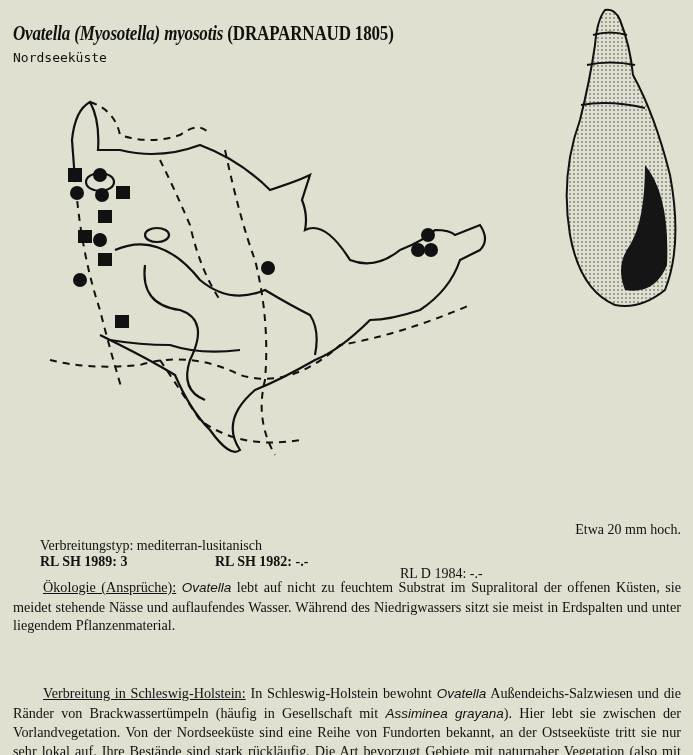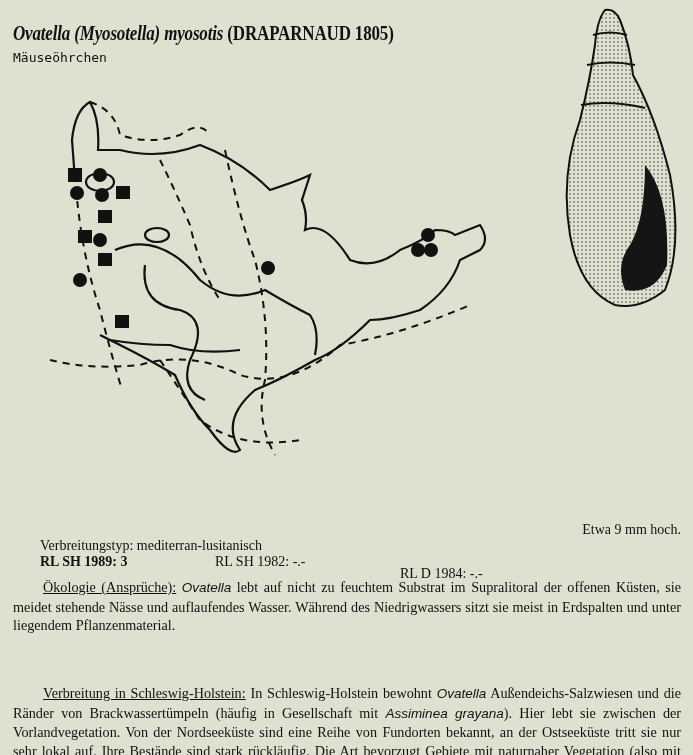--- a/index.html
+++ b/index.html
@@ -20,21 +20,21 @@
   </style>
 </head>
 <body>
 
 <div class="title">
   <i>Ovatella</i>
   <i>(Myosotella)</i>
   <i>myosotis</i>
   <span>(DRAPARNAUD 1805)</span>
 </div>
-<div class="common">Mäuseöhrchen</div>
+<div class="common">Nordseeküste</div>
 
 <svg class="map" viewBox="0 0 460 390">
   <g fill="none" stroke="#111" stroke-width="2.2">
     <path d="M35 90 L32 50 Q35 20 50 12 Q60 30 58 60 L80 60 Q120 70 160 55 Q200 70 230 100 Q260 90 270 85 L262 110 Q268 125 265 140 Q285 130 310 170 Q335 180 360 160 Q385 150 395 140 Q410 140 415 145 L440 135 Q450 150 440 160 L420 170 Q410 200 380 220 Q350 230 330 230 Q300 260 275 270 Q240 290 215 300 Q180 330 200 360 Q190 368 170 340 Q150 320 135 285 Q110 270 80 255 L60 245"></path>
     <path d="M75 160 Q120 140 160 190 Q190 215 225 200 Q250 215 270 225 Q280 240 275 265"></path>
     <path d="M105 175 Q100 215 140 220 Q170 230 150 270 Q140 300 165 310"></path>
     <path d="M70 250 Q100 255 130 255 Q160 265 200 260"></path>
     <ellipse cx="60" cy="92" rx="14" ry="9"></ellipse>
     <ellipse cx="117" cy="145" rx="12" ry="7"></ellipse>
   </g>
@@ -69,25 +69,25 @@
   <defs>
     <pattern id="dots" width="4" height="4" patternUnits="userSpaceOnUse">
       <circle cx="1" cy="1" r="0.7" fill="#222"></circle>
     </pattern>
   </defs>
   <path d="M60 5 Q70 3 75 15 Q85 40 88 70 Q110 110 125 170 Q138 240 120 285 Q95 305 70 300 Q35 285 25 230 Q15 170 35 115 Q45 75 50 40 Q52 15 60 5 Z" fill="url(#dots)" stroke="#111" stroke-width="2"></path>
   <path d="M48 30 Q65 25 82 30 M42 60 Q65 55 90 60 M36 100 Q65 95 100 103" stroke="#111" stroke-width="2" fill="none"></path>
   <path d="M100 160 Q125 190 122 260 Q110 290 80 285 Q70 260 85 240 Q100 215 100 160 Z" fill="#151515"></path>
 </svg>
 
-<div class="size">Etwa 9 mm hoch.</div>
+<div class="size">Etwa 20 mm hoch.</div>
 
 <div class="meta" style="top:538px;">Verbreitungstyp: mediterran-lusitanisch</div>
 <div class="meta" style="top:554px;font-weight:bold;">RL SH 1989: 3</div>
-<div class="meta" style="top:554px; left:215px;">RL SH 1982: -.-</div>
+<div class="meta" style="top:554px; left:215px;font-weight:bold;">RL SH 1982: -.-</div>
 <div class="meta" style="top:566px; left:400px;">RL D 1984: -.-</div>
 
 <div class="para" style="top:578px;">
   <u>Ökologie (Ansprüche):</u>
   <i>Ovatella</i><span> lebt auf nicht zu feuchtem Substrat im Supralitoral der offenen Küsten, sie meidet stehende Nässe und auflaufendes Wasser. Während des Niedrigwassers sitzt sie meist in Erdspalten und unter liegendem Pflanzenmaterial.</span>
 </div>
 
 <div class="para" style="top:684px;">
   <u>Verbreitung in Schleswig-Holstein:</u><span> In Schleswig-Holstein bewohnt </span><i>Ovatella</i><span> Außendeichs-Salzwiesen und die Ränder von Brackwassertümpeln (häufig in Gesellschaft mit </span><i>Assiminea grayana</i><span>). Hier lebt sie zwischen der Vorlandvegetation. Von der Nordseeküste sind eine Reihe von Fundorten bekannt, an der Ostseeküste tritt sie nur sehr lokal auf. Ihre Bestände sind stark rückläufig. Die Art bevorzugt Gebiete mit naturnaher Vegetation (also mit geringer oder fehlender Beweidung).</span>
 </div>

